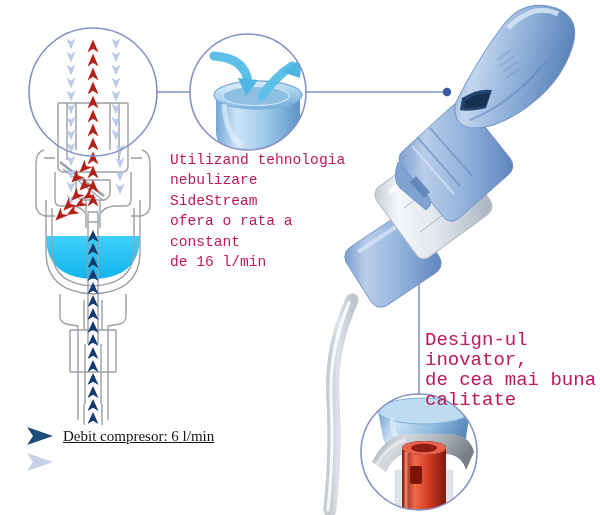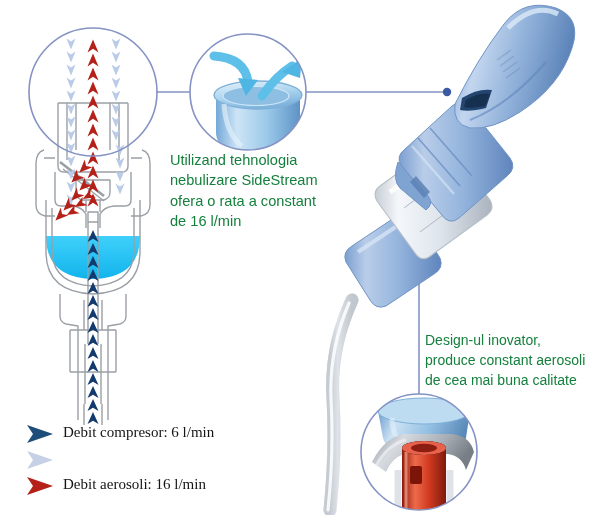--- a/index.html
+++ b/index.html
@@ -4,32 +4,32 @@
 <style>
   html,body{margin:0;padding:0;background:#ffffff;}
   body{
     width:600px;height:515px;position:relative;overflow:hidden;
     font-family:"Liberation Serif","DejaVu Serif",serif;
     color:#111111;
   }
   .stage{position:absolute;inset:0;width:600px;height:515px;}
   svg.layer{position:absolute;left:0;top:0;width:600px;height:515px;overflow:visible;}
 
-  .txt{position:absolute;font-family:Liberation Sans, sans-serif;color:#15803d;}
+  .txt{position:absolute;font-family:Liberation Mono, monospace;color:#be185d;}
   #callout-text-venturi{
     left:170px;top:150px;width:176px;
     font-size:14.6px;line-height:20.4px;text-align:left;
   }
   #callout-text-design{
     left:425px;top:330px;width:176px;
-    font-size:14px;line-height:20px;text-align:left;
+    font-size:19px;line-height:20px;text-align:left;
   }
 
   #legend{position:absolute;left:24px;top:423px;width:300px;}
-  .legend-row{display:flex;align-items:flex-start;height:26px;}
+  .legend-row{display:flex;align-items:center;height:26px;text-decoration:underline;}
   .legend-tri{width:32px;height:22px;flex:0 0 32px;margin-right:7px;}
   .legend-label{font-size:15px;line-height:18px;white-space:nowrap;color:#141414;}
 </style>
 </head>
 <body>
 
 <div class="stage">
 
   <svg class="layer" viewBox="0 0 600 515">
     <defs>
@@ -349,37 +349,30 @@
 
   <div class="txt" id="callout-text-venturi">
     <div>Utilizand tehnologia</div>
     <div>nebulizare SideStream</div>
     <div>ofera o rata a constant</div>
     <div>de 16 l/min</div>
   </div>
 
   <div class="txt" id="callout-text-design">
     <div>Design-ul inovator,</div>
-    <div>produce constant aerosoli</div>
     <div>de cea mai buna calitate</div>
   </div>
 
   <div id="legend">
     <div class="legend-row">
       <svg class="legend-tri" viewBox="0 0 32 22">
         <path id="lt0" d="M3,2 L29,11 L3,20 L9,11 Z" fill="#1d4e79"></path>
       </svg>
       <span class="legend-label">Debit compresor: 6 l/min</span>
     </div>
     <div class="legend-row">
       <svg class="legend-tri" viewBox="0 0 32 22">
         <path id="lt1" d="M3,2 L29,11 L3,20 L9,11 Z" fill="#c6d0e6"></path>
       </svg>
     </div>
-    <div class="legend-row">
-      <svg class="legend-tri" viewBox="0 0 32 22">
-        <path id="lt2" d="M3,2 L29,11 L3,20 L9,11 Z" fill="#b52118"></path>
-      </svg>
-      <span class="legend-label">Debit aerosoli: 16 l/min</span>
-    </div>
   </div>
 
 </div>
 
 </body></html>

